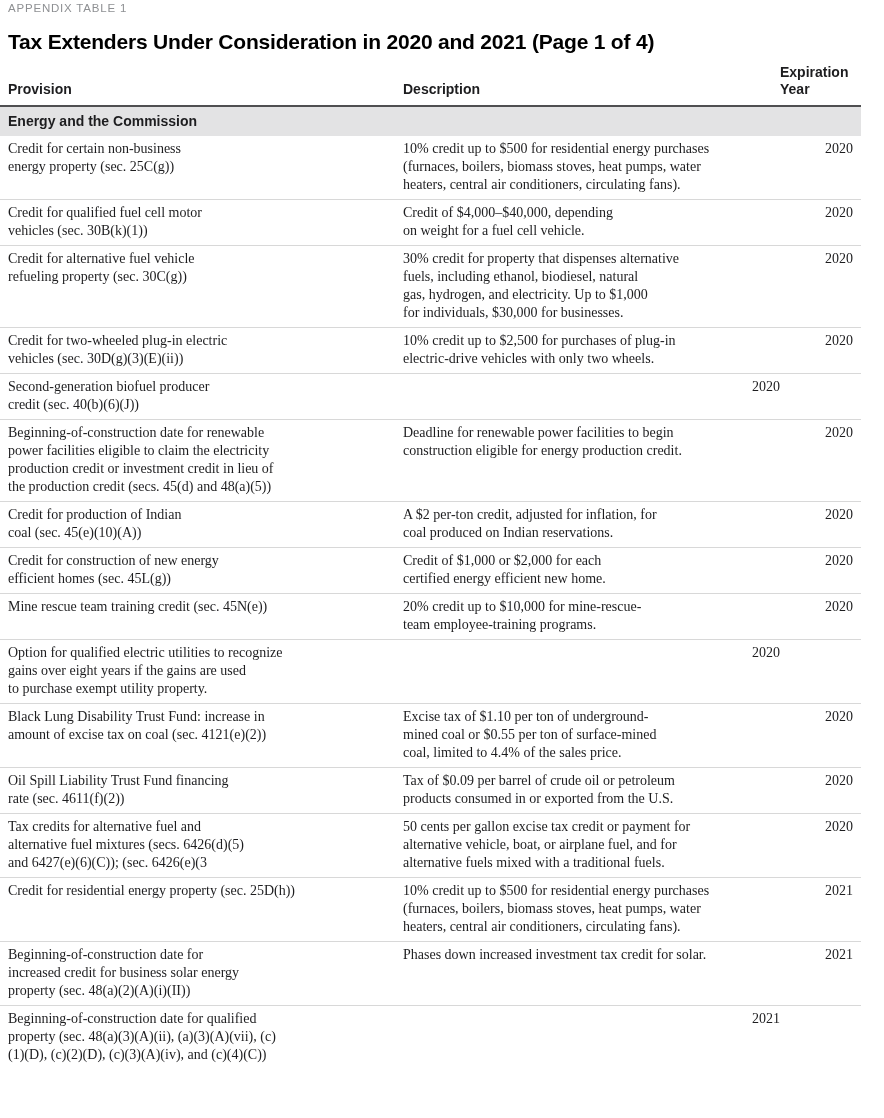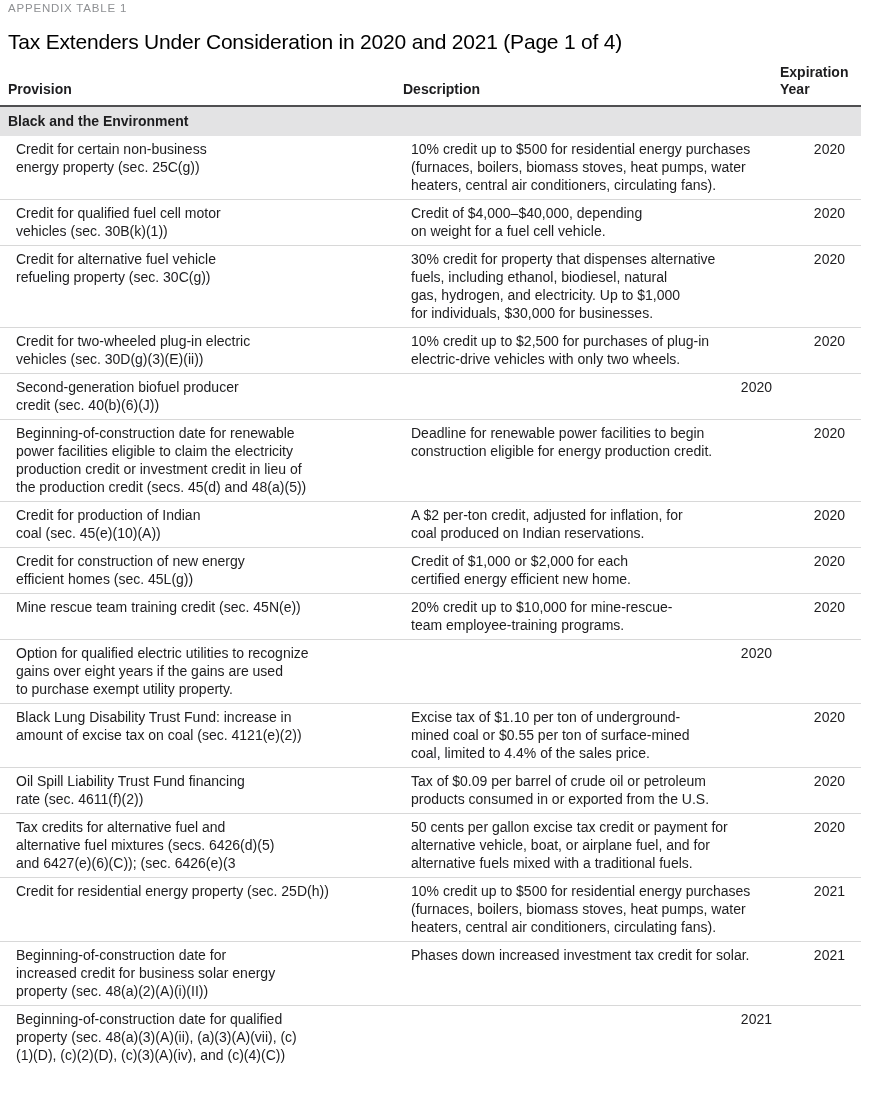--- a/index.html
+++ b/index.html
@@ -7,45 +7,45 @@
     --eyebrow:#8e9093;
     --band:#e3e3e4;
     --rule:#4f4f51;
     --divider:#d8d8d8;
   }
   *{box-sizing:border-box;margin:0;padding:0;}
   html,body{background:#fff;}
   body{font-family:"Liberation Sans","DejaVu Sans",sans-serif;color:var(--text);}
   .page{width:861px;height:1118px;background:#fff;overflow:hidden;position:relative;}
   .eyebrow{margin:2px 8px 0;font-size:11.5px;line-height:13px;letter-spacing:.8px;color:var(--eyebrow);font-weight:400;}
-  .title{margin:15px 8px 0;font-size:21px;line-height:24px;font-weight:400;color:#000;letter-spacing:-.2px;}
+  .title{margin:15px 8px 0;font-size:21px;line-height:24px;font-weight:700;color:#000;letter-spacing:-.2px;}
   .grid-cols{display:grid;grid-template-columns:395px 1fr 73px;}
   .thead{margin-top:10px;padding:0 8px 7px;align-items:end;font-weight:700;font-size:14px;line-height:17px;}
   .col-expiration{text-align:left;white-space:pre-line;}
   .section-row{border-top:2px solid var(--rule);background:var(--band);font-weight:700;font-size:14px;line-height:18px;padding:5px 8px 6px;}
-  .row{padding:4px 16px 5px;font-size:14px;line-height:18px;}
+  .row{padding:4px 8px 5px;font-size:14px;line-height:18px;font-family:Liberation Serif, serif;}
   .row + .row{border-top:1px solid var(--divider);}
   .cell{white-space:pre-line;}
   .cell.year{text-align:right;}
 </style>
 </head>
 <body>
 
 <div class="page">
   <div class="eyebrow">APPENDIX TABLE 1</div>
   <h1 class="title">Tax Extenders Under Consideration in 2020 and 2021 (Page 1 of 4)</h1>
 
   <div class="thead grid-cols">
     <div class="col-provision">Provision</div>
     <div class="col-description">Description</div>
     <div class="col-expiration">Expiration
 Year</div>
   </div>
 
-  <div class="section-row">Black and the Environment</div>
+  <div class="section-row">Energy and the Commission</div>
 
   <div id="rows">
   <div class="row grid-cols">
     <div class="cell prov">Credit for certain non-business
 energy property (sec. 25C(g))</div>
     <div class="cell desc">10% credit up to $500 for residential energy purchases
 (furnaces, boilers, biomass stoves, heat pumps, water
 heaters, central air conditioners, circulating fans).</div>
     <div class="cell year">2020</div>
   </div>

